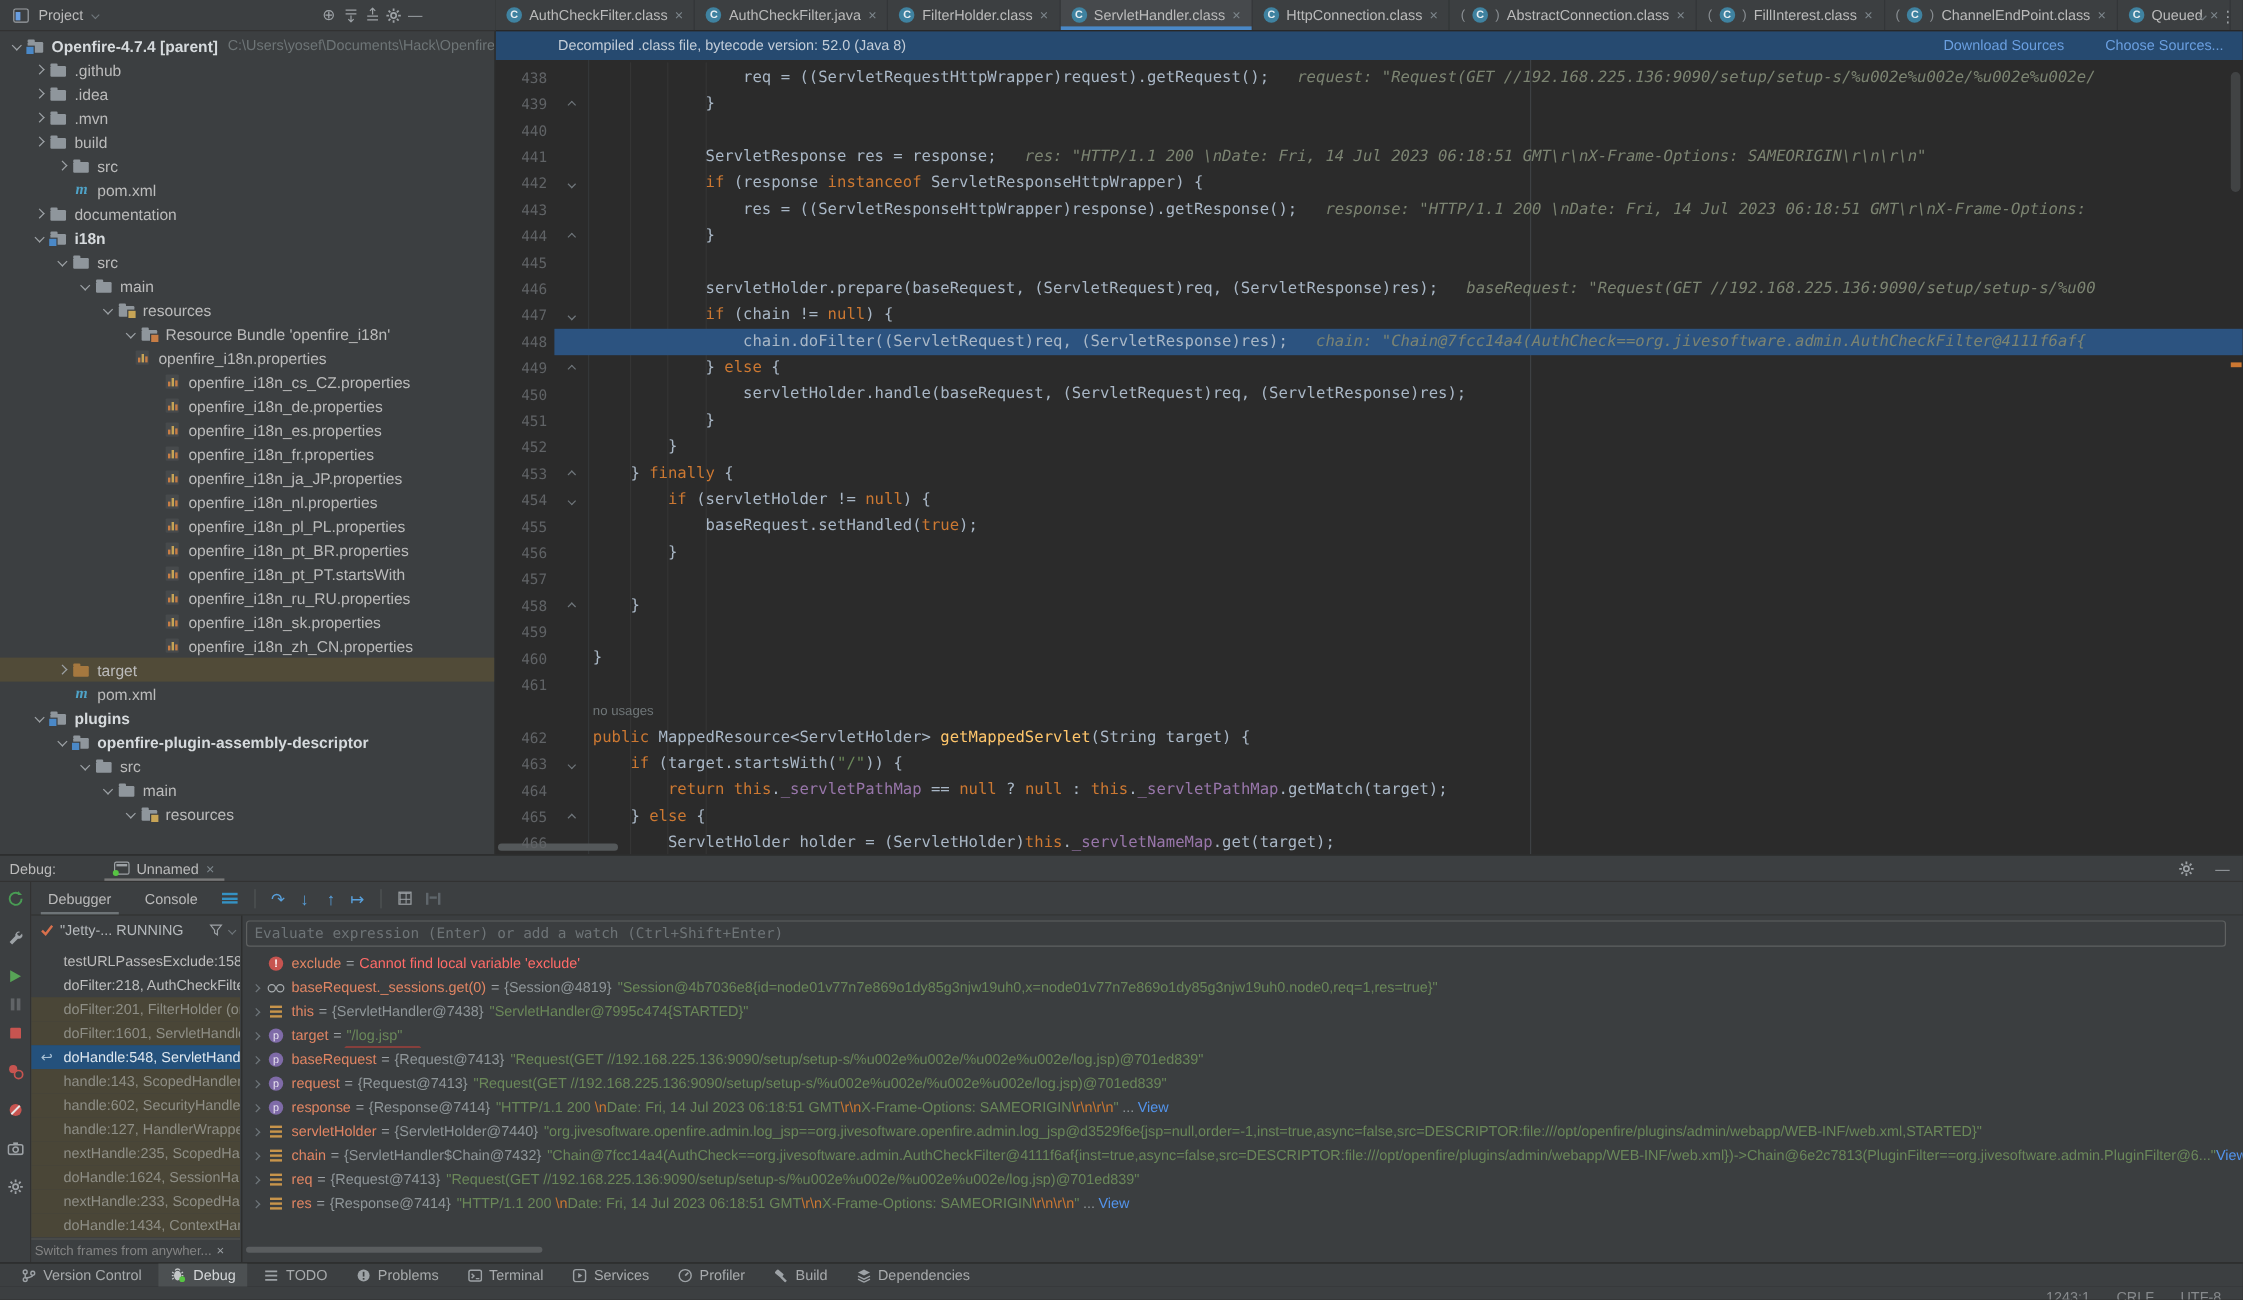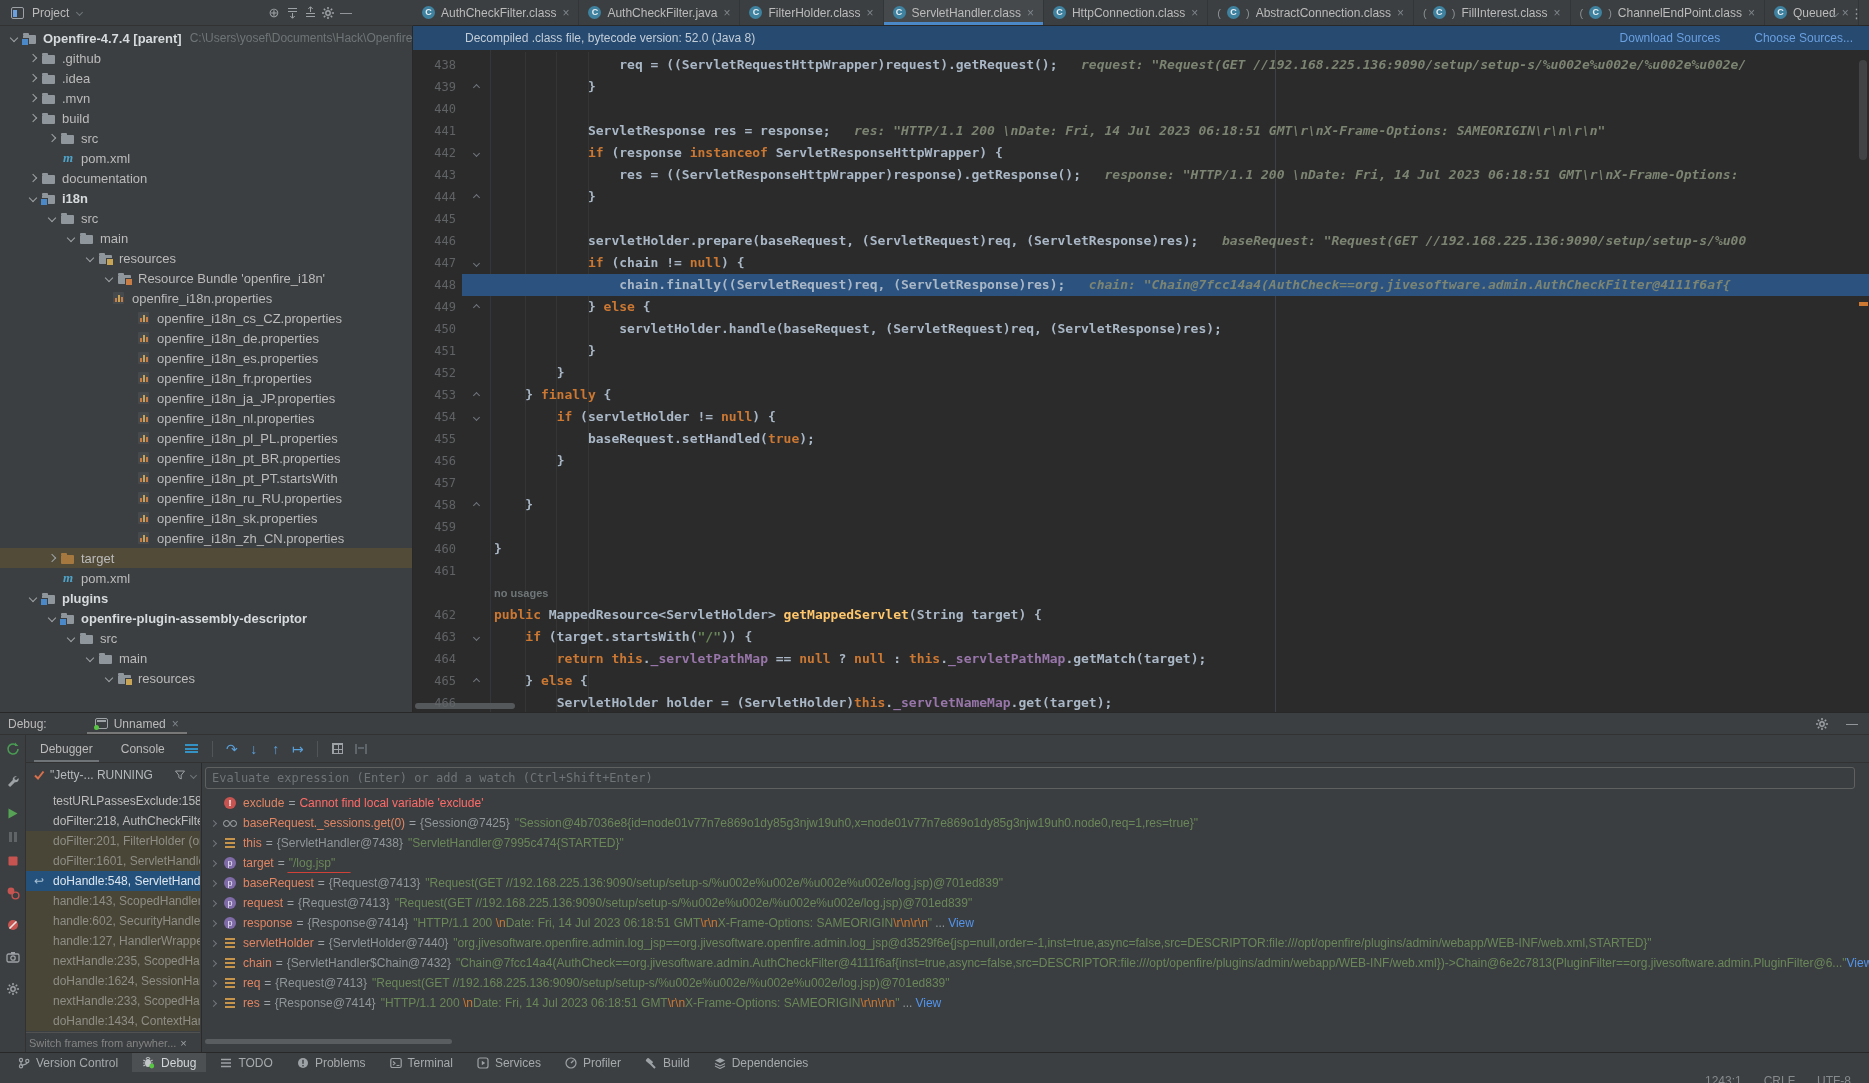--- a/index.html
+++ b/index.html
@@ -53,21 +53,21 @@
     display:flex;align-items:center;padding:0 16px 0 52px;z-index:5;}
   #banner .bl{margin-left:auto;display:flex;gap:34px;}
   #banner .bl span{color:#6a9fe0;}
   #mguide{position:absolute;left:862px;top:24px;bottom:0;width:1px;background:#3e4144;}
   .iguide{position:absolute;top:26px;bottom:0;width:1px;background:#353535;}
   #gutline{position:absolute;left:77px;top:24px;bottom:0;width:1px;background:#343739;}
   #code{position:absolute;left:0;top:28px;right:0;}
   .cl{height:22px;display:flex;align-items:center;position:relative;font:13px/22px "DejaVu Sans Mono",monospace;}
   .cl .num{width:49px;padding-right:6px;text-align:right;color:#606366;font-size:12px;flex:none;position:relative;z-index:1;}
   .cl .fold{width:28px;display:flex;align-items:center;justify-content:center;flex:none;position:relative;z-index:1;}
-  .cl .ct{white-space:pre;margin-left:4px;position:relative;z-index:1;overflow:hidden;flex:1;font-weight:bold;}
+  .cl .ct{white-space:pre;margin-left:4px;position:relative;z-index:1;overflow:hidden;flex:1;}
   .cl.exec::before{content:"";position:absolute;left:49px;right:0;top:0;bottom:0;background:#2c5380;}
   .c-d{color:#a9b7c6;} .c-k{color:#cc7832;} .c-s{color:#6a8759;} .c-f{color:#9876aa;} .c-m{color:#ffc66b;}
   .hint{color:#7c8472;font-style:italic;}
   .usages{color:#6f7678;font-size:11px;font-family:"Liberation Sans",sans-serif;}
   #escroll{position:absolute;right:2px;top:34px;width:8px;height:100px;background:#4b4e50;border-radius:4px;opacity:.7;}
   #emark{position:absolute;right:1px;top:276px;width:9px;height:4px;background:#cc7832;}
   #ehscroll{position:absolute;left:2px;bottom:3px;width:100px;height:6px;background:#54585a;border-radius:3px;}
   
   #debug{left:0;top:712px;width:1869px;height:340px;background:#3c3f41;border-top:1px solid #282828;}
   #dbg-header{position:absolute;left:0;top:0;right:0;height:22px;display:flex;align-items:center;
@@ -629,21 +629,21 @@
       <div class="cl">
         <span class="num">447</span>
         <span class="fold">
           <span class="chev d sm"></span>
         </span>
         <span class="ct">            <span class="c-k">if</span><span class="c-d"> (chain != </span><span class="c-k">null</span><span class="c-d">) {</span></span>
       </div>
       <div class="cl exec">
         <span class="num">448</span>
         <span class="fold"></span>
-        <span class="ct">                <span class="c-d">chain.finally((ServletRequest)req, (ServletResponse)res);</span><span class="hint">   chain: "Chain@7fcc14a4(AuthCheck==org.jivesoftware.admin.AuthCheckFilter@4111f6af{</span></span>
+        <span class="ct">                <span class="c-d">chain.doFilter((ServletRequest)req, (ServletResponse)res);</span><span class="hint">   chain: "Chain@7fcc14a4(AuthCheck==org.jivesoftware.admin.AuthCheckFilter@4111f6af{</span></span>
       </div>
       <div class="cl">
         <span class="num">449</span>
         <span class="fold">
           <span class="chev u sm"></span>
         </span>
         <span class="ct">            <span class="c-d">} </span><span class="c-k">else</span><span class="c-d"> {</span></span>
       </div>
       <div class="cl">
         <span class="num">450</span>
@@ -883,21 +883,21 @@
         </div>
         <div class="vrow">
           <span class="cwrap">
             <span class="chev r sm"></span>
           </span>
           <span class="vicon">
             <span class="vi-watch" style="position:absolute;inset:0"></span>
           </span>
           <span class="vname">baseRequest._sessions.get(0)</span>
           <span class="veq">=</span>
-          <span class="vref">{Session@7425}</span>
+          <span class="vref">{Session@4819}</span>
           <span><span class="str">"Session@4b7036e8{id=node01v77n7e869o1dy85g3njw19uh0,x=node01v77n7e869o1dy85g3njw19uh0.node0,req=1,res=true}"</span></span>
         </div>
         <div class="vrow">
           <span class="cwrap">
             <span class="chev r sm"></span>
           </span>
           <span class="vicon">
             <span class="vi-bars" style="position:absolute;inset:0">
               <u></u>
               <u></u>

